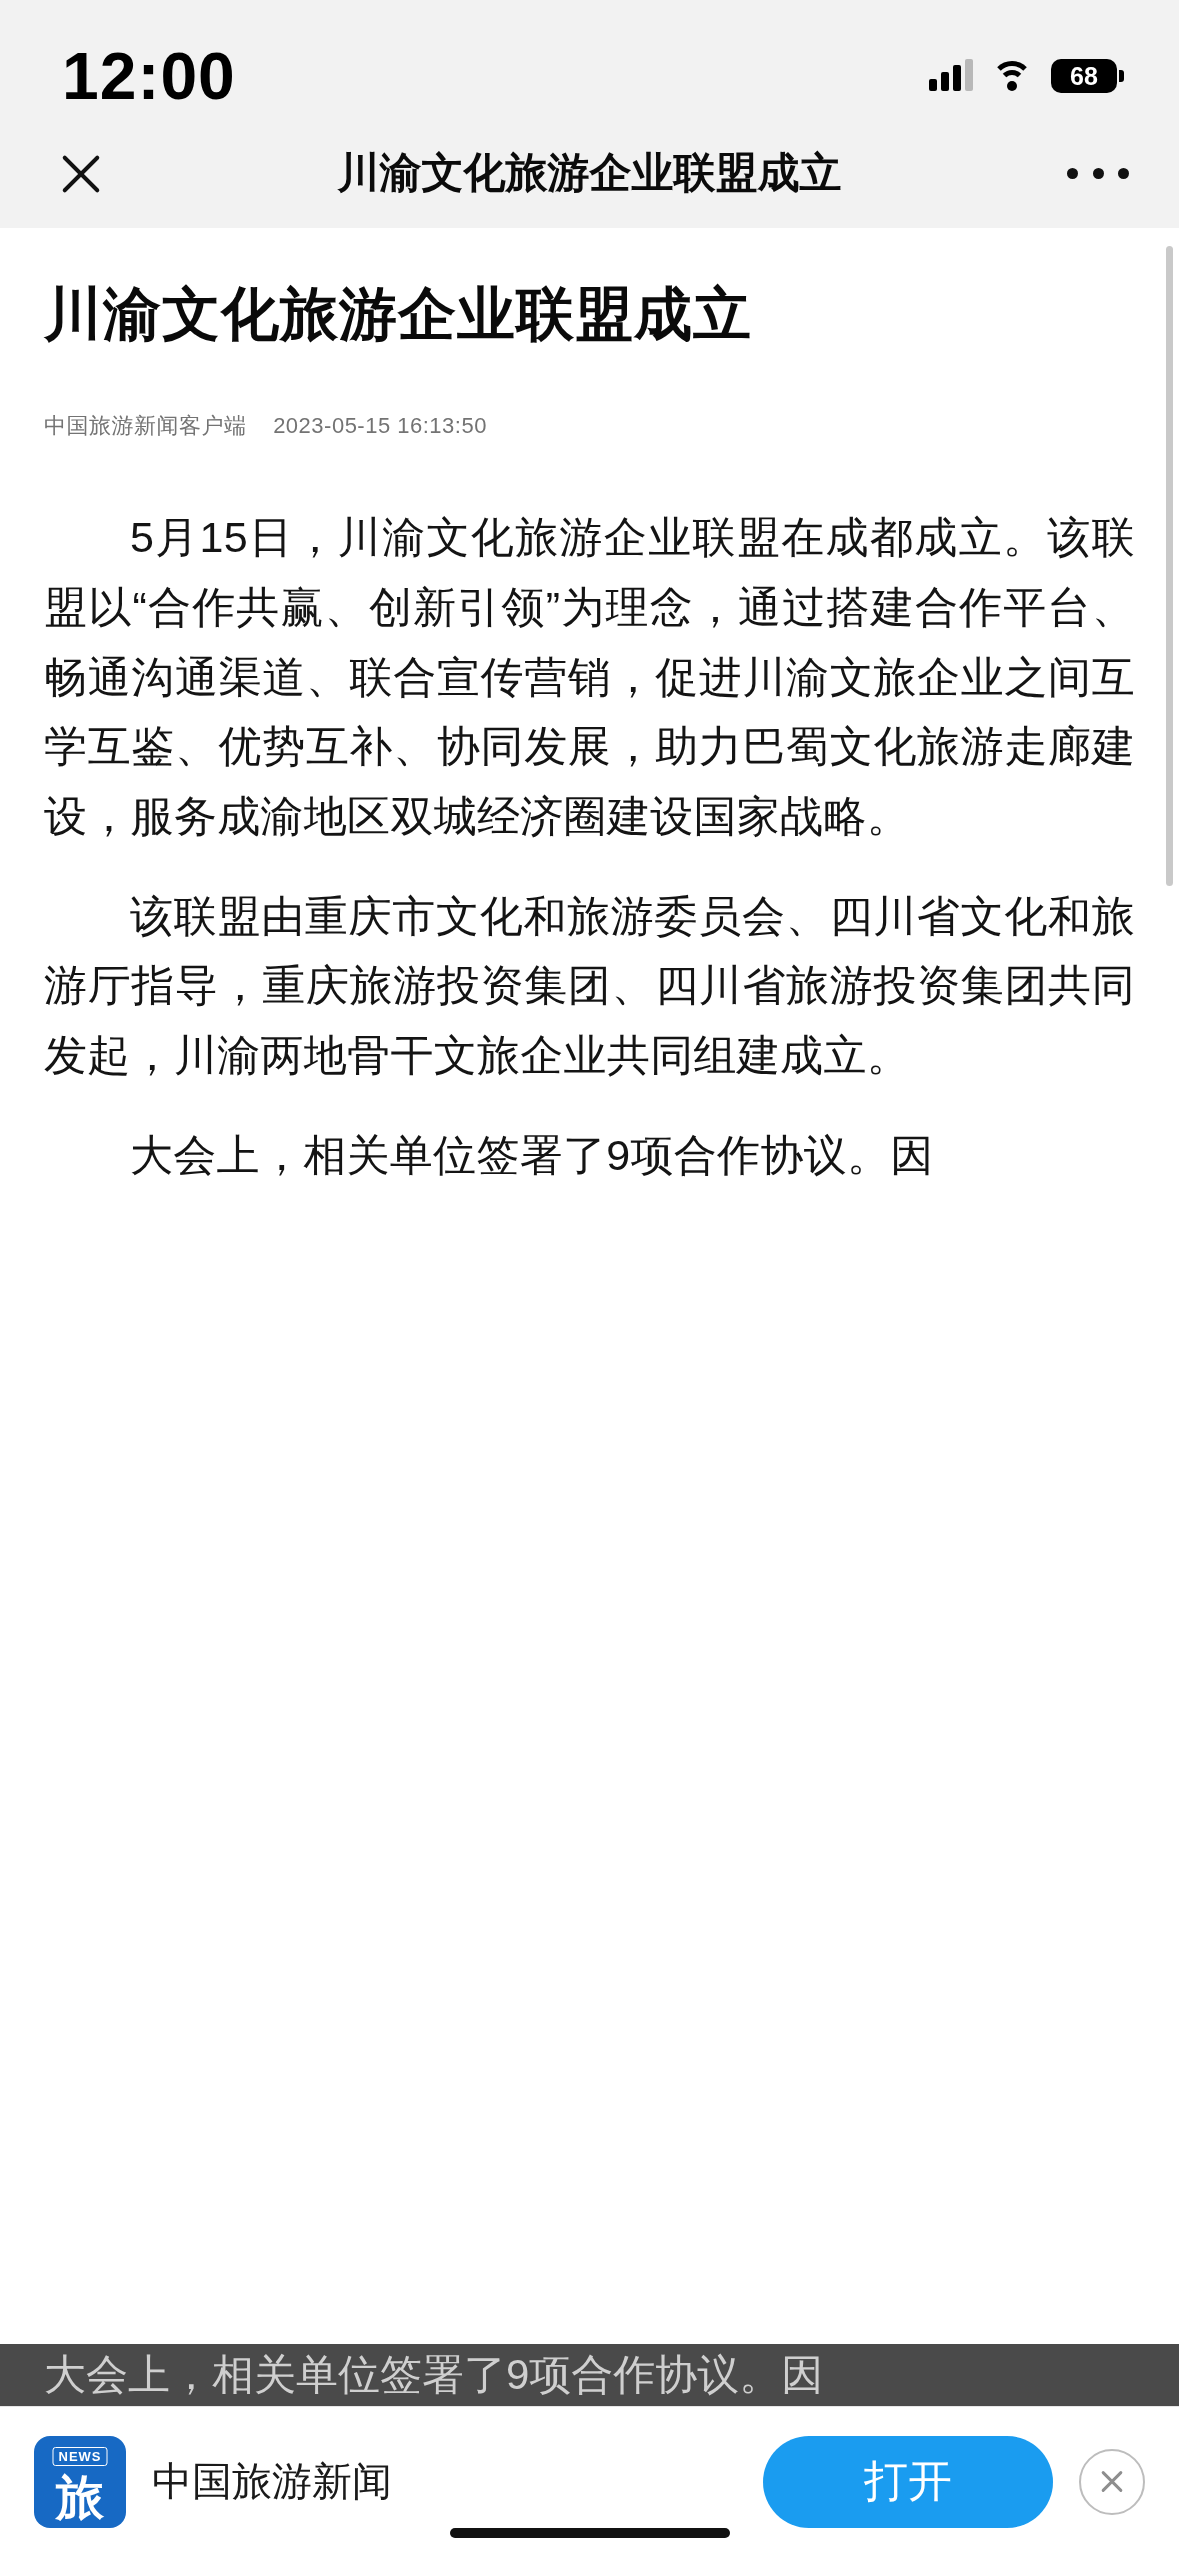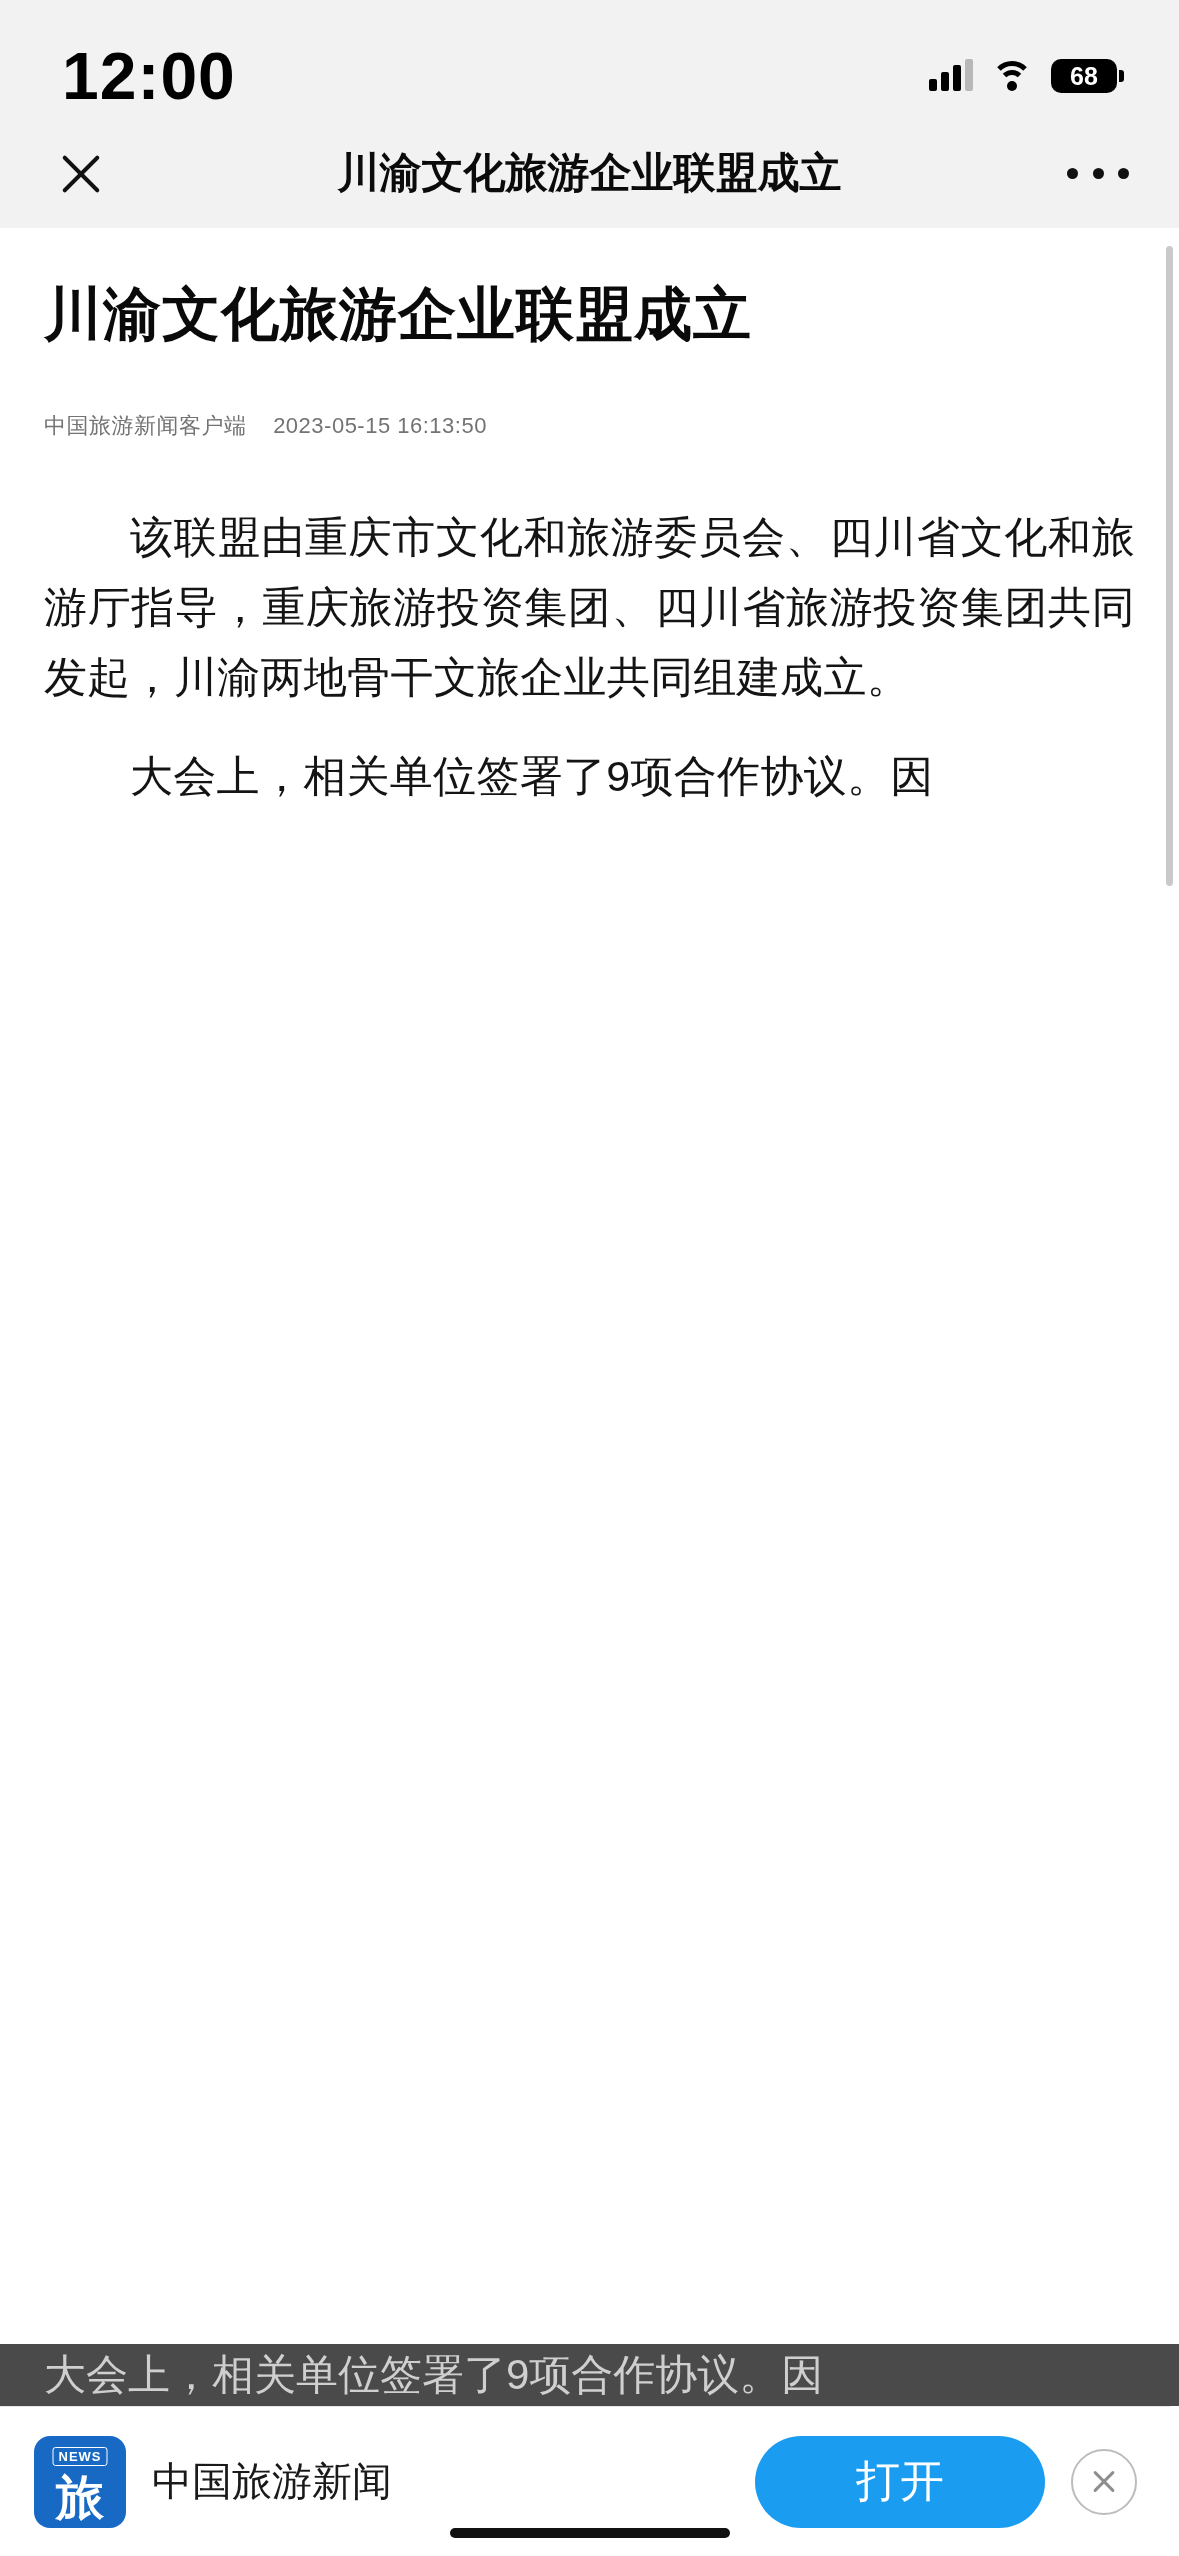--- a/index.html
+++ b/index.html
@@ -198,21 +198,21 @@
     width: 7px;
     height: 640px;
     border-radius: 4px;
     background: #c9c9c9;
   }
 
   
   .app-banner {
     position: absolute;
     left: 0;
-    right: 8px;
+    right: 0;
     bottom: 0;
     height: 150px;
     background: #ffffff;
     display: flex;
     align-items: center;
     padding: 0 34px;
     border-top: 1px solid #e6e6e6;
     z-index: 5;
   }
   .app-logo {
@@ -355,20 +355,21 @@
   </div>
 
   <div class="article-wrap">
     <div class="article">
       <div class="article-title">川渝文化旅游企业联盟成立</div>
       <div class="article-meta">
         <span class="src">中国旅游新闻客户端</span>
         <span>2023-05-15 16:13:50</span>
       </div>
       <div class="article-body">
+        <p>5月15日，川渝文化旅游企业联盟在成都成立。该联盟以“合作共赢、创新引领”为理念，通过搭建合作平台、畅通沟通渠道、联合宣传营销，促进川渝文旅企业之间互学互鉴、优势互补、协同发展，助力巴蜀文化旅游走廊建设，服务成渝地区双城经济圈建设国家战略。</p>
         <p>该联盟由重庆市文化和旅游委员会、四川省文化和旅游厅指导，重庆旅游投资集团、四川省旅游投资集团共同发起，川渝两地骨干文旅企业共同组建成立。</p>
         <p>大会上，相关单位签署了9项合作协议。因</p>
       </div>
     </div>
     <div class="scroll-indicator"></div>
   </div>
 
   <div class="dim-strip">
     <div class="dim-text">大会上，相关单位签署了9项合作协议。因</div>
   </div>

